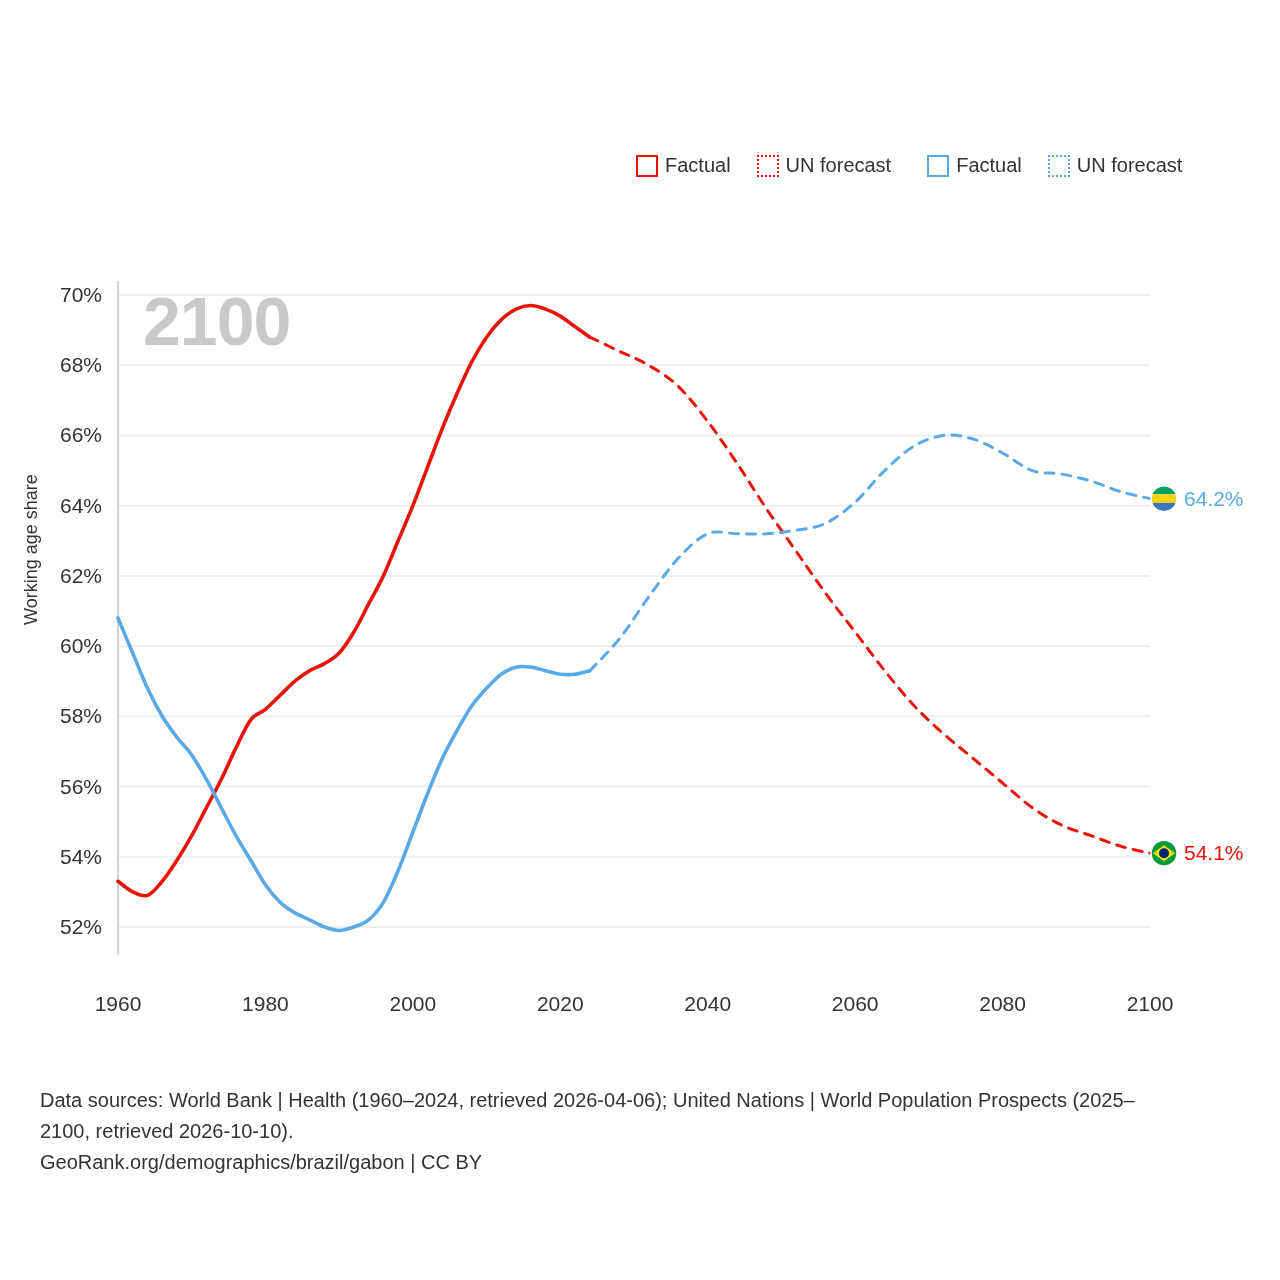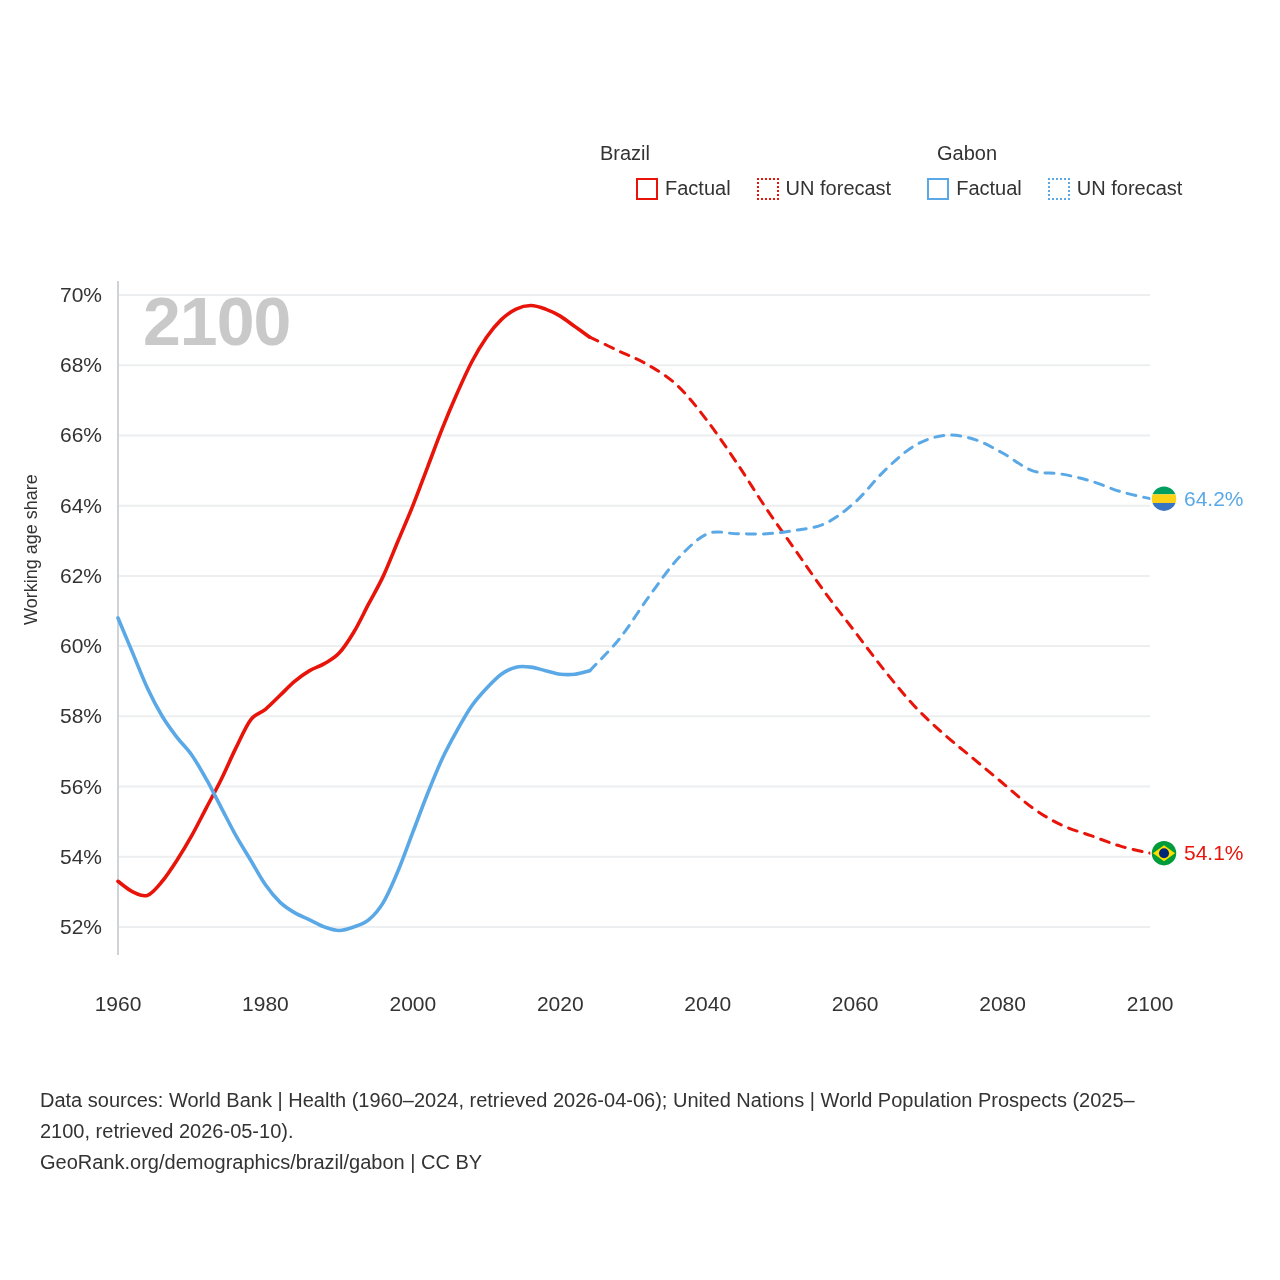--- a/index.html
+++ b/index.html
@@ -121,24 +121,20 @@
   .footer .src { max-width: 1110px; }
   .footer .link { }
 </style>
 </head>
 <body>
 
 <div class="page">
 
 
   <div class="legend">
-    <div class="legend-row-names">
-      <div class="legend-group-name brazil">Brazil</div>
-      <div class="legend-group-name">Gabon</div>
-    </div>
     <div class="legend-row-items">
       <div class="legend-item">
         <span class="legend-swatch sw-brazil-solid"></span>
         <span class="legend-label">Factual</span>
       </div>
       <div class="legend-item">
         <span class="legend-swatch sw-brazil-dash"></span>
         <span class="legend-label">UN forecast</span>
       </div>
       <div class="legend-item" style="margin-left:10px;">
@@ -224,17 +220,17 @@
           <circle cx="1164" cy="598.1979166666667" r="13" fill="none" stroke="#ffffff" stroke-width="1.5"></circle>
         </g>
       <g id="endlabels">
           <text x="1184" y="250.64583333333337" class="endlabel" fill="#5aa9e6">64.2%</text>
           <text x="1184" y="605.1979166666667" class="endlabel" fill="#e8140a">54.1%</text>
         </g>
     </svg>
   </div>
 
   <div class="footer">
-    <div class="src">Data sources: World Bank | Health (1960–2024, retrieved 2026-04-06); United Nations | World Population Prospects (2025–2100, retrieved 2026-05-10).</div>
+    <div class="src">Data sources: World Bank | Health (1960–2024, retrieved 2026-04-06); United Nations | World Population Prospects (2025–2100, retrieved 2026-10-10).</div>
     <div class="link">GeoRank.org/demographics/brazil/gabon | CC BY</div>
   </div>
 
 </div>
 
 </body></html>

